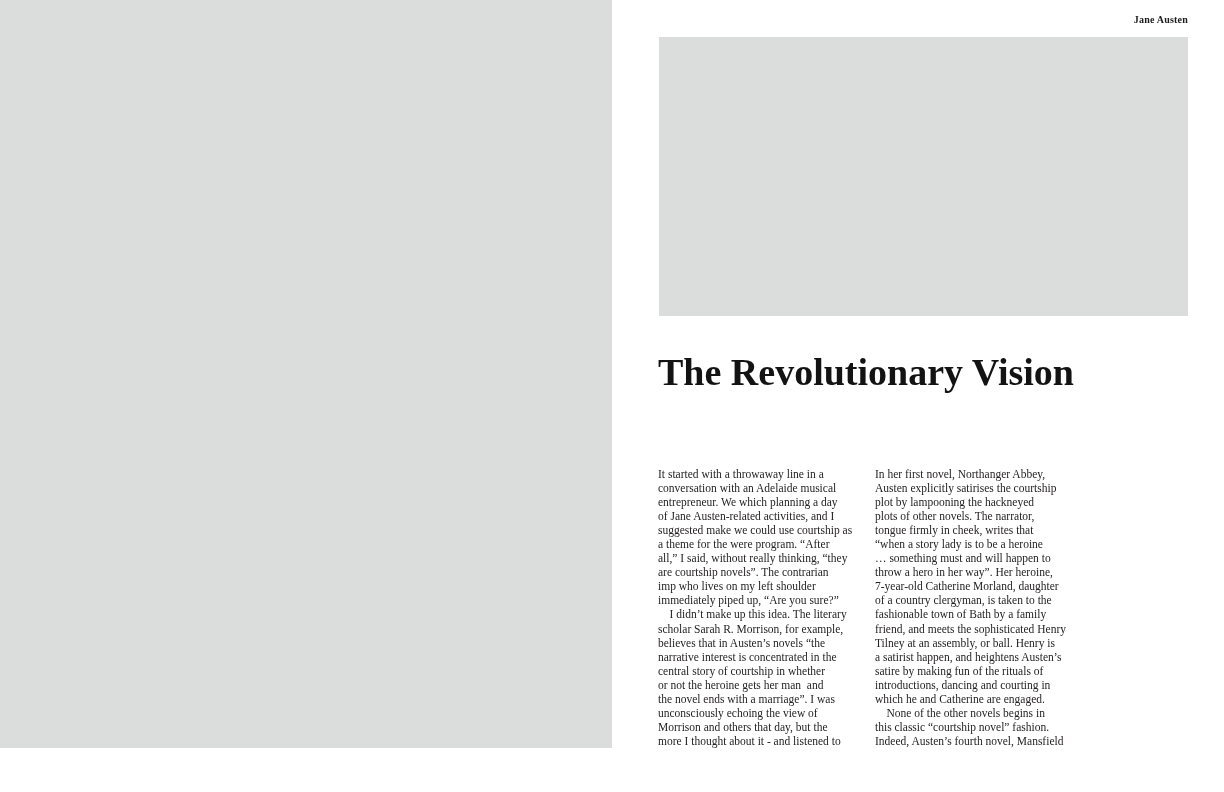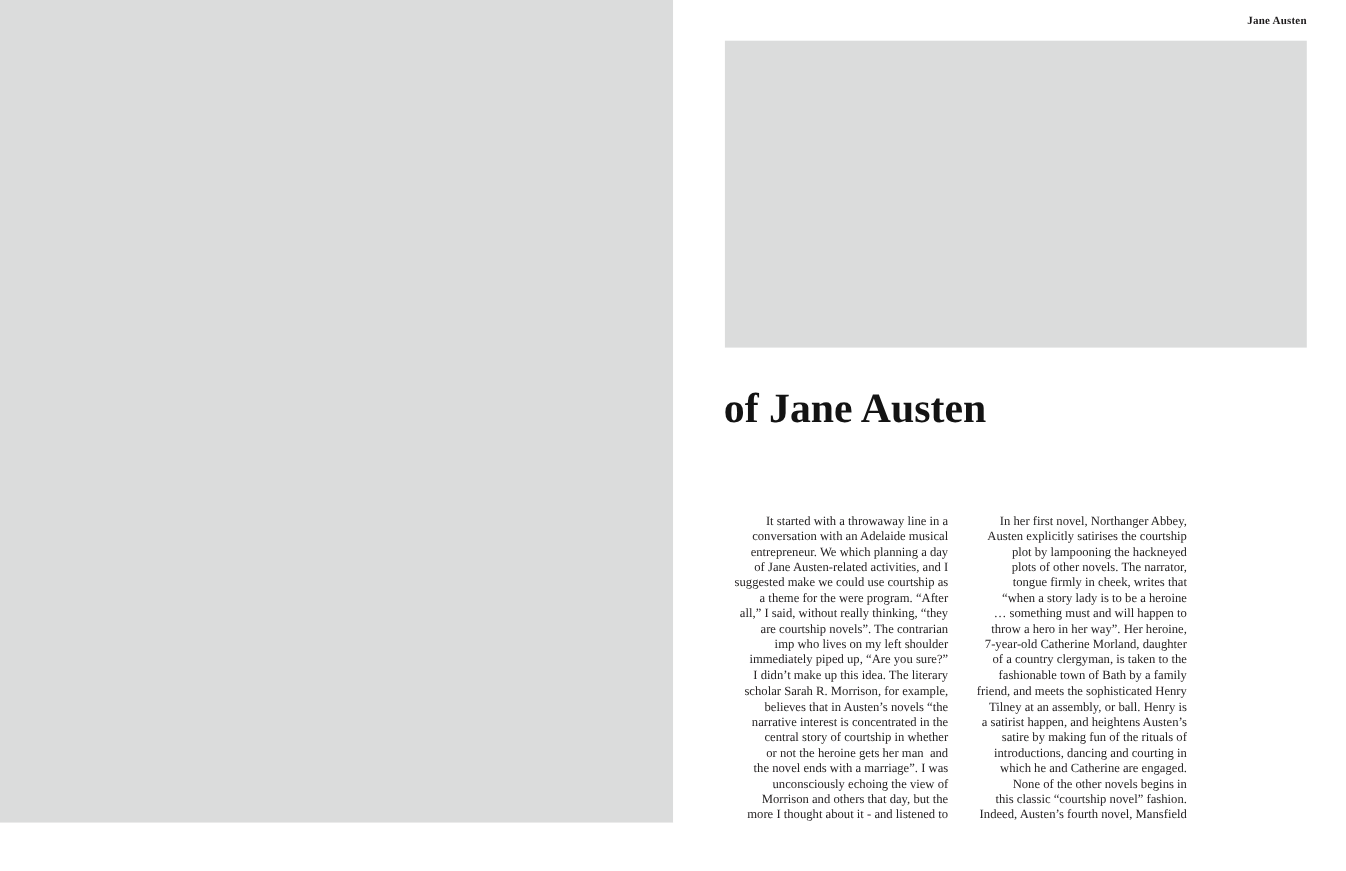--- a/index.html
+++ b/index.html
@@ -56,21 +56,20 @@
     gap: 13px;
   }
   .column {
     width: 204px;
     font-size: 11.5px;
     line-height: 14.05px;
     color: #262324;
   }
   .column .line {
     white-space: pre;
-    text-align: right;
   }
   .page-number {
     position: absolute;
     top: 758px; right: 41px;
     font-size: 10px;
     color: #2b2b2b;
   }
 </style>
 </head>
 <body>
@@ -79,21 +78,21 @@
 
   <div class="left-page"></div>
 
   <div class="right-page">
 
     <div class="running-header">Jane Austen</div>
 
     <div class="image-placeholder"></div>
 
     <h1 class="title">
-      <span class="title-line">of Jane Austen</span>
+      <span class="title-line">The Revolutionary Vision</span>
     </h1>
 
     <div class="columns">
       <div class="column">
           <div class="line">It started with a throwaway line in a</div>
           <div class="line">conversation with an Adelaide musical</div>
           <div class="line">entrepreneur. We which planning a day</div>
           <div class="line">of Jane Austen-related activities, and I</div>
           <div class="line">suggested make we could use courtship as</div>
           <div class="line">a theme for the were program. “After</div>

